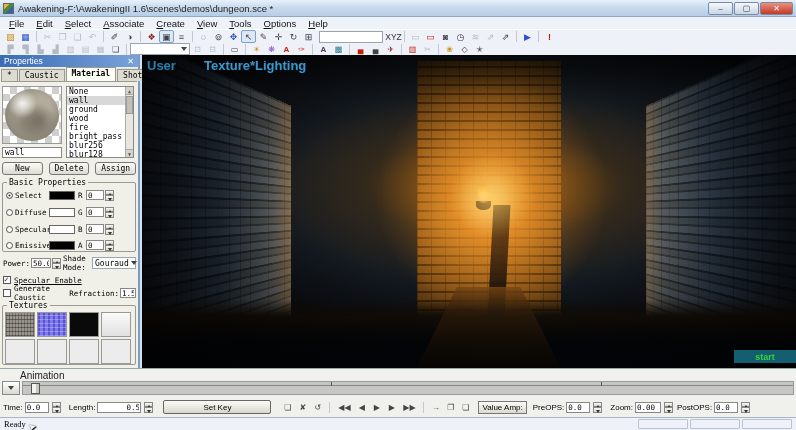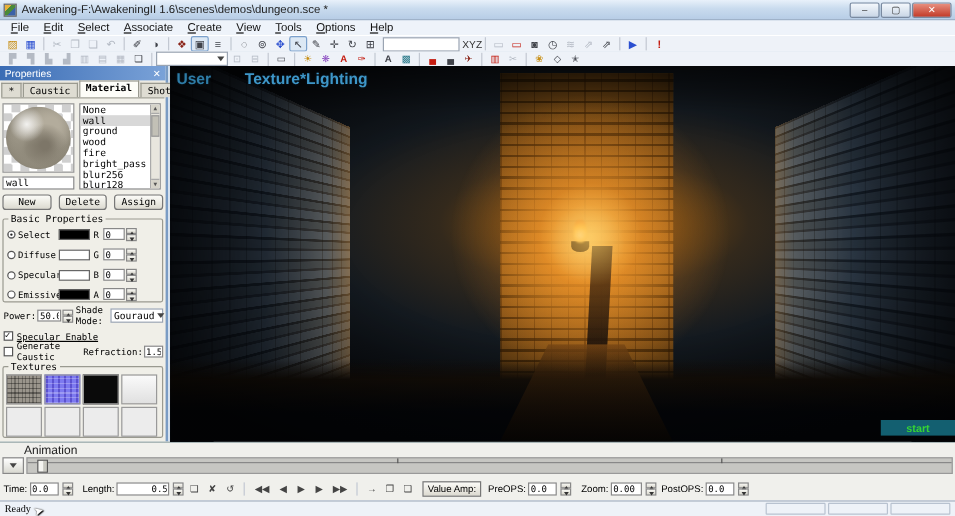--- a/index.html
+++ b/index.html
@@ -438,20 +438,21 @@
     <span class="spin">
         <i class="up"></i>
         <i class="dn"></i>
       </span>
     <span style="margin-left:6px">Length:</span>
     <input class="nfield" style="width: 44px; padding-left: 28px;" readonly="" value="0.5">
     <span class="spin">
         <i class="up"></i>
         <i class="dn"></i>
       </span>
+    <span class="setkey">Set Key</span>
     <span class="tico dis">❏</span>
     <span class="tico dis">✘</span>
     <span class="tico dis">↺</span>
     <span class="tsep"></span>
     <span class="tico" style="width:18px">◀◀</span>
     <span class="tico">◀</span>
     <span class="tico">▶</span>
     <span class="tico">▶</span>
     <span class="tico" style="width:18px">▶▶</span>
     <span class="tsep"></span>

